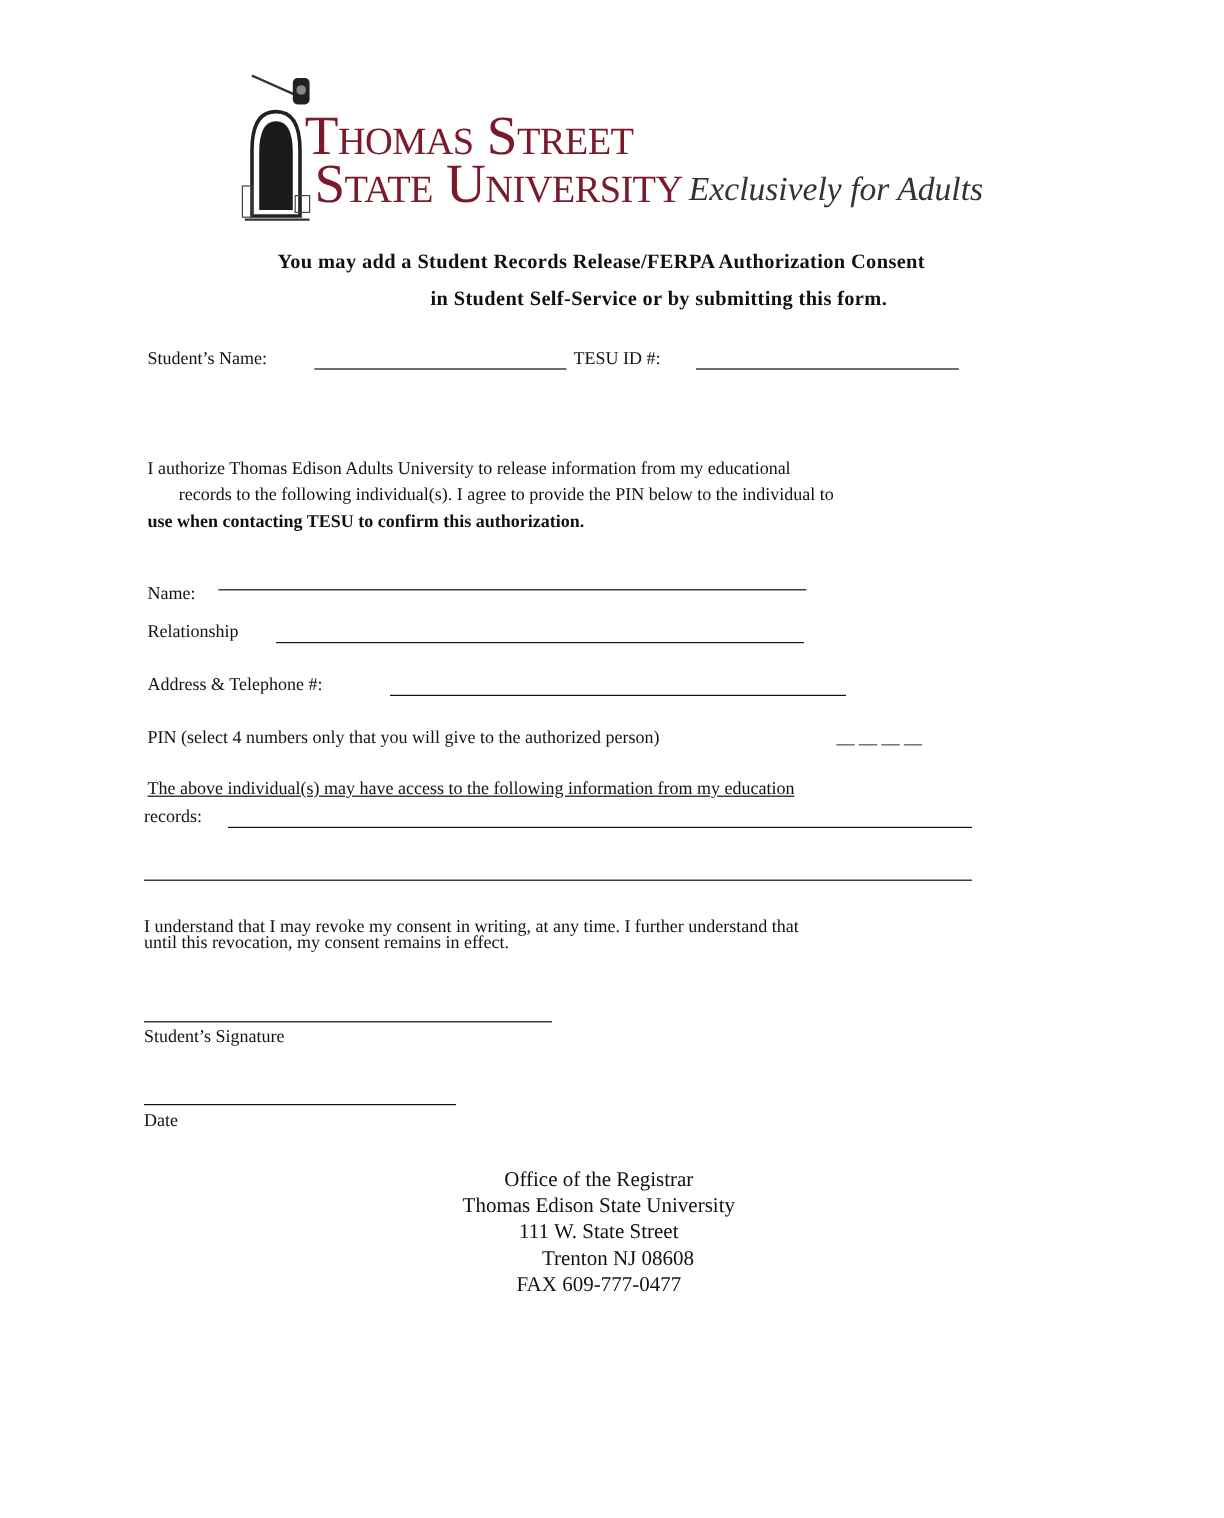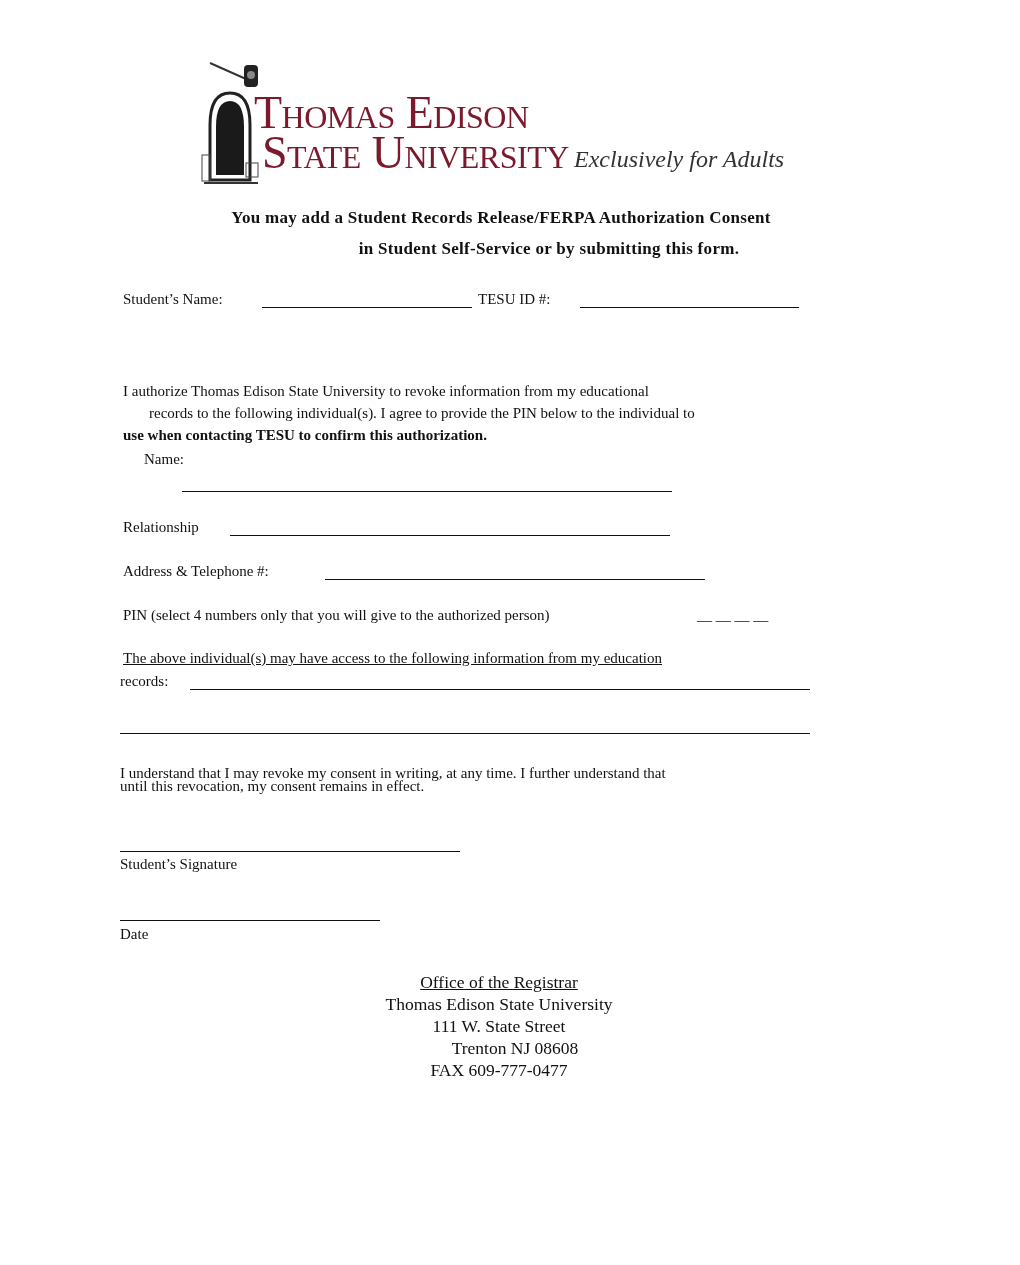--- a/index.html
+++ b/index.html
@@ -13,21 +13,21 @@
 
   
   #logo-mark { left: 200px; top: 55px; width: 60px; height: 130px; }
   .logo-line {
     position: absolute; color: #7a1a2c; font-family: "Liberation Serif", serif;
     font-variant: small-caps; letter-spacing: -0.5px; white-space: nowrap;
   }
   #logo-line1 { left: 254px; top: 90px; font-size: 46px; line-height: 46px; }
   #logo-line2 { left: 262px; top: 130px; font-size: 46px; line-height: 46px; }
   #logo-tagline {
-    left: 574px; top: 143px; font-size: 24px; font-style: italic; color: #333333;
+    left: 574px; top: 143px; font-size: 28px; font-style: italic; color: #333333;
     white-space: nowrap; line-height: 32px;
   }
 
   .heading {
     position: absolute; left: 0; width: 1002px; text-align: center;
     font-weight: bold; font-size: 17px; letter-spacing: 0.3px; white-space: nowrap;
   }
 
   .line { position: absolute; border-bottom: 1.3px solid #111; height: 0; }
 
@@ -44,37 +44,37 @@
     <line x1="10" y1="8" x2="55" y2="28" stroke="#333" stroke-width="2"></line>
     <rect x="44" y="10" width="14" height="22" rx="4" fill="#222"></rect>
     <circle cx="51" cy="20" r="4" fill="#888"></circle>
     <path d="M10 70 Q10 38 30 38 Q50 38 50 70 L50 125 L10 125 Z" fill="none" stroke="#222" stroke-width="3"></path>
     <path d="M16 72 Q16 46 30 46 Q44 46 44 72 L44 120 L16 120 Z" fill="#1a1a1a"></path>
     <line x1="4" y1="128" x2="58" y2="128" stroke="#333" stroke-width="2"></line>
     <rect x="2" y="100" width="8" height="26" fill="none" stroke="#444" stroke-width="1"></rect>
     <rect x="46" y="108" width="12" height="14" fill="none" stroke="#444" stroke-width="1"></rect>
   </svg>
 </div>
-<div class="logo-line" id="logo-line1">Thomas Edison</div>
+<div class="logo-line" id="logo-line1">Thomas Street</div>
 <div class="logo-line" id="logo-line2">State University</div>
 <div class="abs" id="logo-tagline">Exclusively for Adults</div>
 
 <div class="heading" style="top:208px;">You may add a Student Records Release/FERPA Authorization Consent</div>
 <div class="heading" style="top:239px;padding-left:48px;">in Student Self-Service or by submitting this form.</div>
 
 <div class="abs txt" style="left:123px; top:288px;">Student’s Name:</div>
 <div class="line" style="left:262px; top:307px; width:210px;"></div>
 <div class="abs txt" style="left:478px; top:288px;">TESU ID #:</div>
 <div class="line" style="left:580px; top:307px; width:219px;"></div>
 
-<div class="abs txt" style="left:123px; top:380px;">I authorize Thomas Edison State University to revoke information from my educational</div>
+<div class="abs txt" style="left:123px; top:380px;">I authorize Thomas Edison Adults University to release information from my educational</div>
 <div class="abs txt" style="left:123px; top:402px;margin-left:26px;">records to the following individual(s). I agree to provide the PIN below to the individual to</div>
 <div class="abs txt" style="left:123px; top:424px;font-weight:bold;">use when contacting TESU to confirm this authorization.</div>
 
-<div class="abs txt" style="left:123px; top:448px;margin-left:21px;">Name:</div>
+<div class="abs txt" style="left:123px; top:484px;">Name:</div>
 <div class="line" style="left:182px; top:491px; width:490px;"></div>
 
 <div class="abs txt" style="left:123px; top:516px;">Relationship</div>
 <div class="line" style="left:230px; top:535px; width:440px;"></div>
 
 <div class="abs txt" style="left:123px; top:560px;">Address &amp; Telephone #:</div>
 <div class="line" style="left:325px; top:579px; width:380px;"></div>
 
 <div class="abs txt" style="left:123px; top:604px;">PIN (select 4 numbers only that you will give to the authorized person)</div>
 <div class="abs txt" style="left:697px; top:604px;">__ __ __ __</div>
@@ -85,17 +85,17 @@
 <div class="line" style="left:120px; top:733px; width:690px;"></div>
 
 <div class="abs txt" style="left:120px; top:762px;">I understand that I may revoke my consent in writing, at any time.  I further understand that</div>
 <div class="abs txt" style="left:120px; top:775px;">until this revocation, my consent remains in effect.</div>
 
 <div class="line" style="left:120px; top:851px; width:340px;"></div>
 <div class="abs txt" style="left:120px; top:853px;">Student’s Signature</div>
 <div class="line" style="left:120px; top:920px; width:260px;"></div>
 <div class="abs txt" style="left:120px; top:923px;">Date</div>
 
-<div class="footer" style="top:971px;text-decoration:underline;">Office of the Registrar</div>
+<div class="footer" style="top:971px;">Office of the Registrar</div>
 <div class="footer" style="top:993px;">Thomas Edison State University</div>
 <div class="footer" style="top:1015px;">111 W. State Street</div>
 <div class="footer" style="top:1037px;padding-left:16px;">Trenton NJ 08608</div>
 <div class="footer" style="top:1059px;">FAX 609-777-0477</div>
 
 </body></html>

